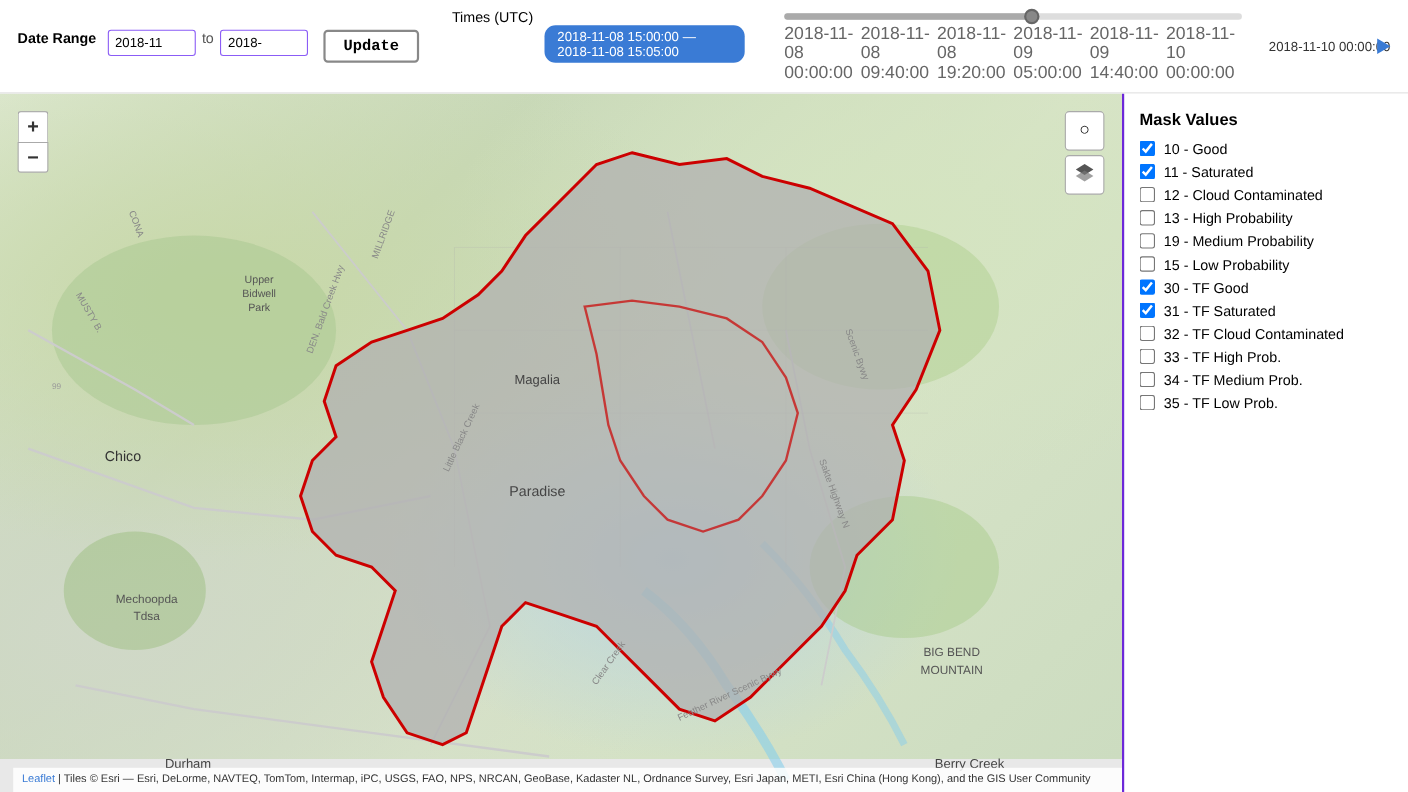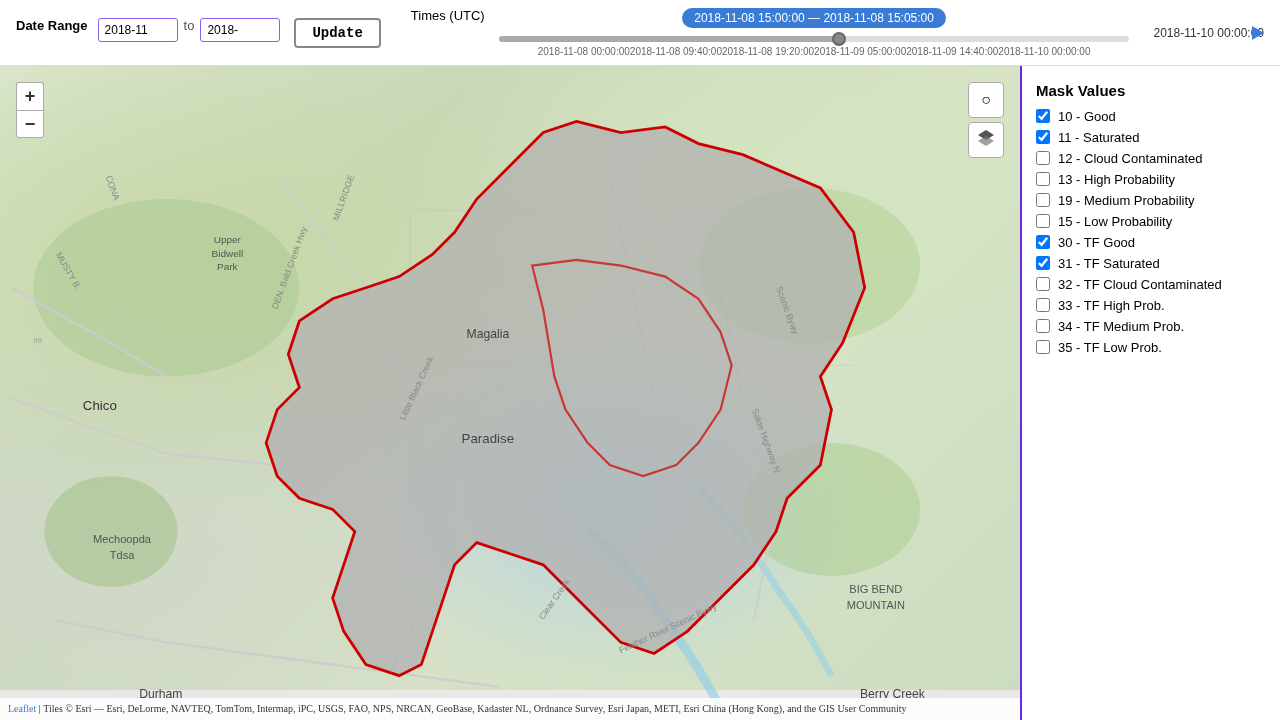--- a/index.html
+++ b/index.html
@@ -39,21 +39,21 @@
       width: 14px; height: 14px; background: #888; border-radius: 50%; cursor: pointer;
       border: 2px solid #666;
     }
     #slider-arrow {
       position: absolute; right: 0; top: 50%; transform: translateY(-50%);
       width: 0; height: 0;
       border-top: 7px solid transparent;
       border-bottom: 7px solid transparent;
       border-left: 12px solid #3a7bd5;
     }
-    #time-ticks { display: flex; justify-content: center; width: 100%; font-size: 10px; color: #666; margin-top: 2px; }
+    #time-ticks { display: flex; justify-content: center; width: 100%; font-size: 16px; color: #666; margin-top: 2px; }
 
     #end-time { font-size: 12px; color: #333; white-space: nowrap; margin-left: 10px; }
 
     #main-content { display: flex; flex: 1; overflow: hidden; }
 
     #map-container {
       flex: 1; position: relative; overflow: hidden;
       background: #e8e8e8;
     }
 
@@ -75,23 +75,23 @@
       position: absolute; top: 16px; right: 16px; z-index: 10;
       display: flex; flex-direction: column; gap: 4px;
     }
     .map-tool-btn {
       width: 36px; height: 36px; background: #fff; border: 1px solid #aaa;
       border-radius: 4px; cursor: pointer; display: flex; align-items: center;
       justify-content: center; font-size: 16px;
     }
 
     #map-attribution {
-      position: absolute; bottom: 0; left: 0; right: 0; z-index: 10;
+      position: absolute; bottom: 0; left: 12px; right: 0; z-index: 10;
       background: rgba(255,255,255,0.85); padding: 4px 8px;
-      font-size: 10px; color: #333; line-height: 1.4; font-family: Liberation Serif, serif;
+      font-size: 10px; color: #333; line-height: 1.4;
     }
     #map-attribution a { color: #3a7bd5; text-decoration: none; }
 
     #sidebar {
       width: 260px; padding: 16px 14px; background: #fff;
       border-left: 2px solid #6d28d9; overflow-y: auto;
     }
     #sidebar-title { font-size: 15px; font-weight: bold; margin-bottom: 10px; }
 
     .mask-item {
@@ -122,21 +122,21 @@
       <span id="date-range-label">Date Range</span>
       <input class="date-input" type="text" value="2018-11" style="">
       <span class="date-separator">to</span>
       <input class="date-input" type="text" value="2018-" style="">
       <button id="update-button">Update</button>
     </div>
 
     <div id="times-section">
       <div style="display:flex; align-items:center; width:100%; gap:10px;">
         <span id="times-label" style="white-space:nowrap; margin-left:0;">Times (UTC)</span>
-        <div style="flex:1; display:flex; flex-direction:column; align-items:center; position:relative;">
+        <div style="flex:1; display:flex; flex-direction:row; align-items:center; position:relative;gap:32px;">
           <div id="time-range-display">2018-11-08 15:00:00 — 2018-11-08 15:05:00</div>
           <div id="slider-container" style="width:100%; position:relative; padding: 0 4px;">
             <div id="slider-track">
               <div id="slider-fill"></div>
               <div id="slider-thumb"></div>
             </div>
             <div id="time-ticks">
               <span>2018-11-08 00:00:00</span>
               <span>2018-11-08 09:40:00</span>
               <span>2018-11-08 19:20:00</span>

